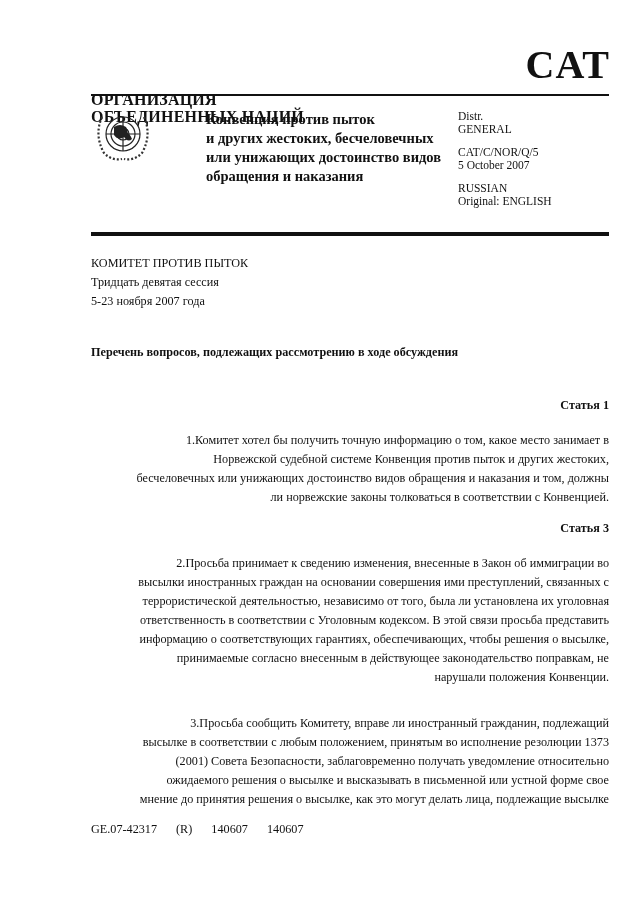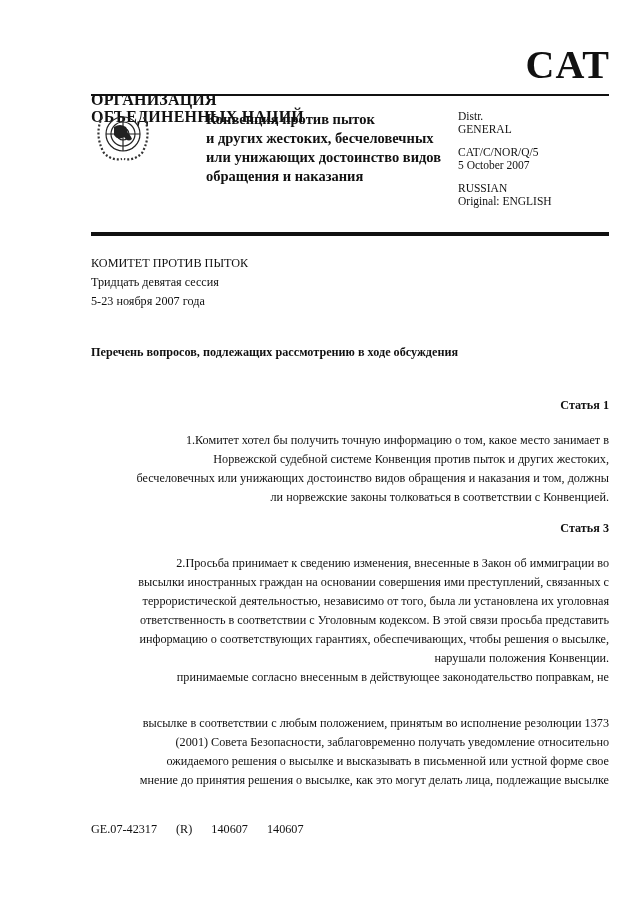--- a/index.html
+++ b/index.html
@@ -92,25 +92,26 @@
 </div>
 
 <div class="abs article" style="top:521px;">Статья 3</div>
 
 <div class="abs para" style="top:554px;">
   <div><span class="num">2.</span><span>Просьба принимает к сведению изменения, внесенные в Закон об иммиграции во</span></div>
   <div>высылки иностранных граждан на основании совершения ими преступлений, связанных с</div>
   <div>террористической деятельностью, независимо от того, была ли установлена их уголовная</div>
   <div>ответственность в соответствии с Уголовным кодексом.  В этой связи просьба представить</div>
   <div>информацию о соответствующих гарантиях, обеспечивающих, чтобы решения о высылке,</div>
+  <div>принимаемые согласно внесенным в действующее законодательство поправкам, не</div>
   <div>нарушали положения Конвенции.</div>
-  <div>принимаемые согласно внесенным в действующее законодательство поправкам, не</div>
 </div>
 
 <div class="abs para" style="top:714px;">
+  <div><span class="num">3.</span><span>Просьба сообщить Комитету, вправе ли иностранный гражданин, подлежащий</span></div>
   <div>высылке в соответствии с любым положением, принятым во исполнение резолюции 1373</div>
   <div>(2001) Совета Безопасности, заблаговременно получать уведомление относительно</div>
   <div>ожидаемого решения о высылке и высказывать в письменной или устной форме свое</div>
   <div>мнение до принятия решения о высылке, как это могут делать лица, подлежащие высылке</div>
 </div>
 
 <div class="abs footer">
   <span>GE.07-42317</span>
   <span>(R)</span>
   <span>140607</span>

